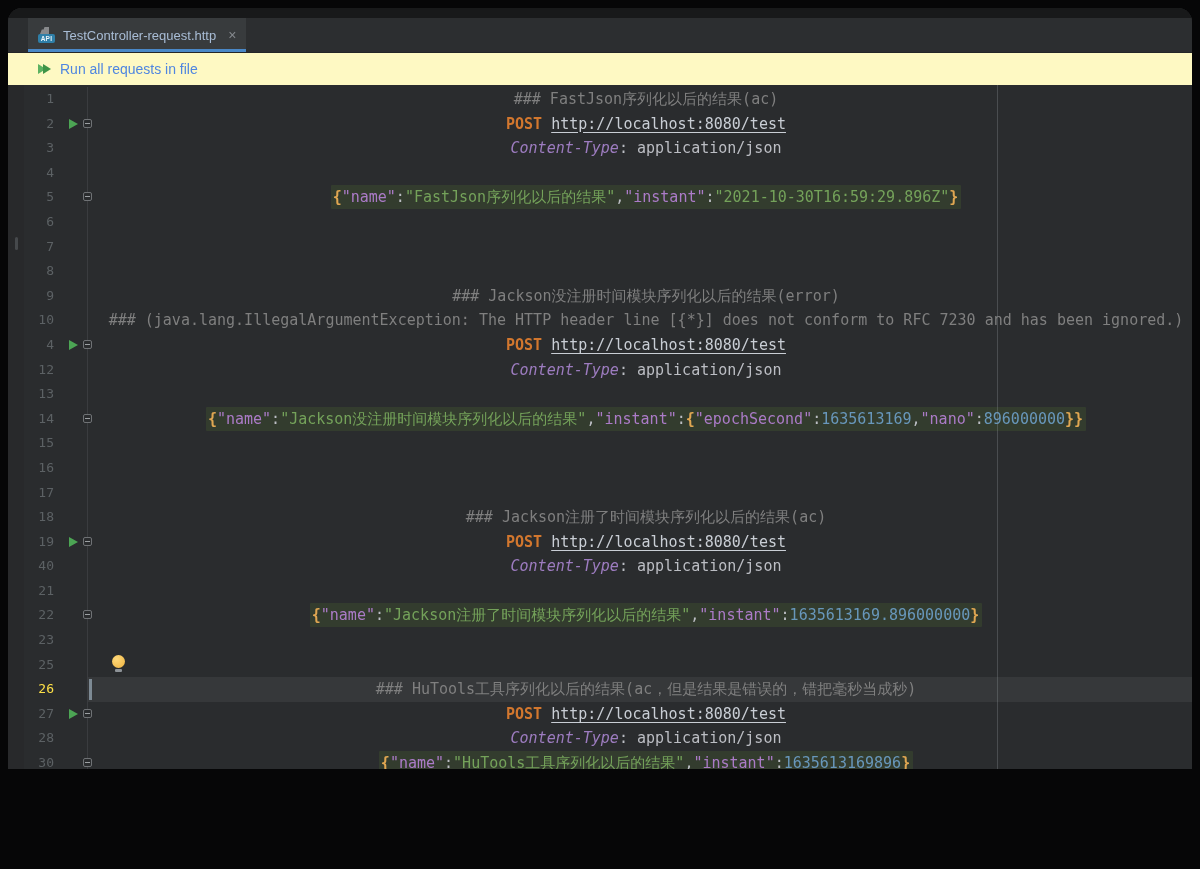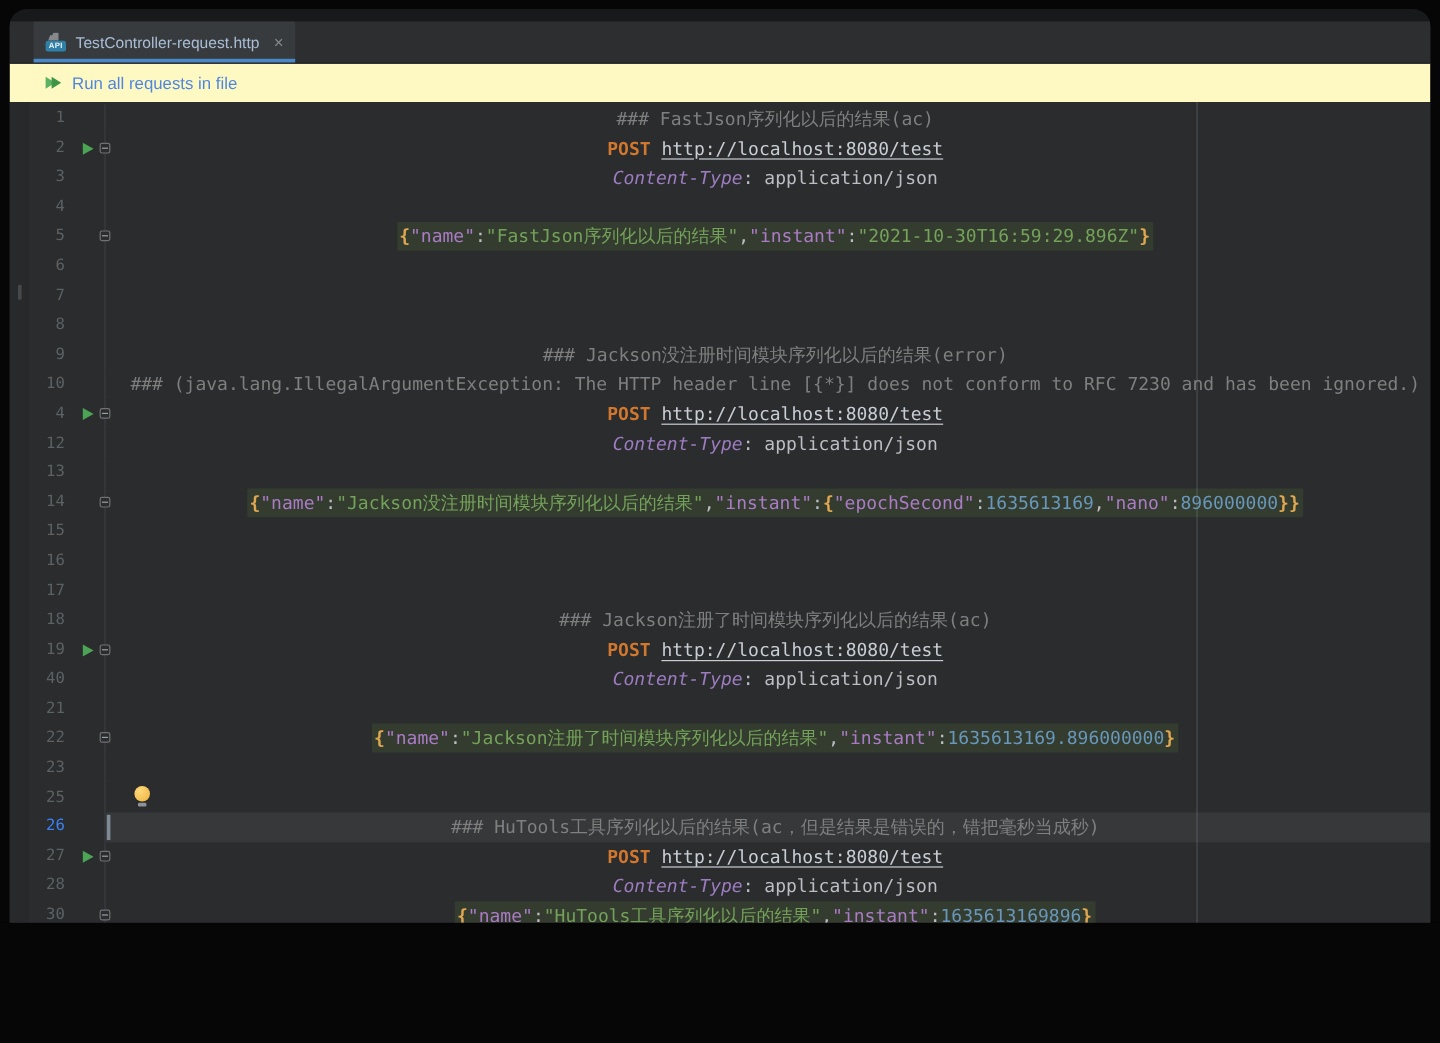--- a/index.html
+++ b/index.html
@@ -32,21 +32,21 @@
   .stripe{width:16px;flex:none;background:#28292b;}
   .stripe .mark{width:3px;height:13px;background:#46494c;border-radius:2px;margin:152px auto 0;}
   .editor{flex:1;position:relative;background:var(--editor-bg);padding-top:2px;overflow:hidden;
           font-family:"DejaVu Sans Mono","Liberation Mono",monospace;}
   .margin-guide{position:absolute;left:973px;top:0;bottom:0;width:1px;background:rgba(150,155,160,.30);z-index:5;pointer-events:none;}
   
   .row{display:flex;height:24.6px;align-items:stretch;}
   .gutter{width:63px;flex:none;position:relative;border-right:1px solid #3a3c3f;}
   .num{position:absolute;right:33px;top:0;line-height:24.6px;font-size:13px;color:var(--line-number);
        font-family:"DejaVu Sans Mono","Liberation Mono",monospace;}
-  .current .num{color:#3b82f6;}
+  .current .num{color:#fde047;}
   .runico{position:absolute;left:45px;top:7px;width:0;height:0;border-left:9px solid var(--run-green);
           border-top:5.5px solid transparent;border-bottom:5.5px solid transparent;}
   .fold{position:absolute;left:59px;top:7px;width:9px;height:9px;border:1px solid #6f7275;border-radius:2px;
         background:var(--editor-bg);z-index:2;box-sizing:border-box;}
   .fold b{display:block;width:5px;height:1px;background:#9ca0a3;margin:3px auto 0;}
   .code{flex:1;position:relative;padding-left:12px;line-height:24.6px;font-size:15px;white-space:pre;
         color:var(--text-plain);text-align:center;}
   .current .code{background:var(--caret-line-bg);}
   .caret{position:absolute;left:1px;top:2px;bottom:2px;width:3px;background:#7d8a94;}
   .frag{background:var(--json-frag-bg);padding:3px 3px 3px 2px;border-radius:1px;}

